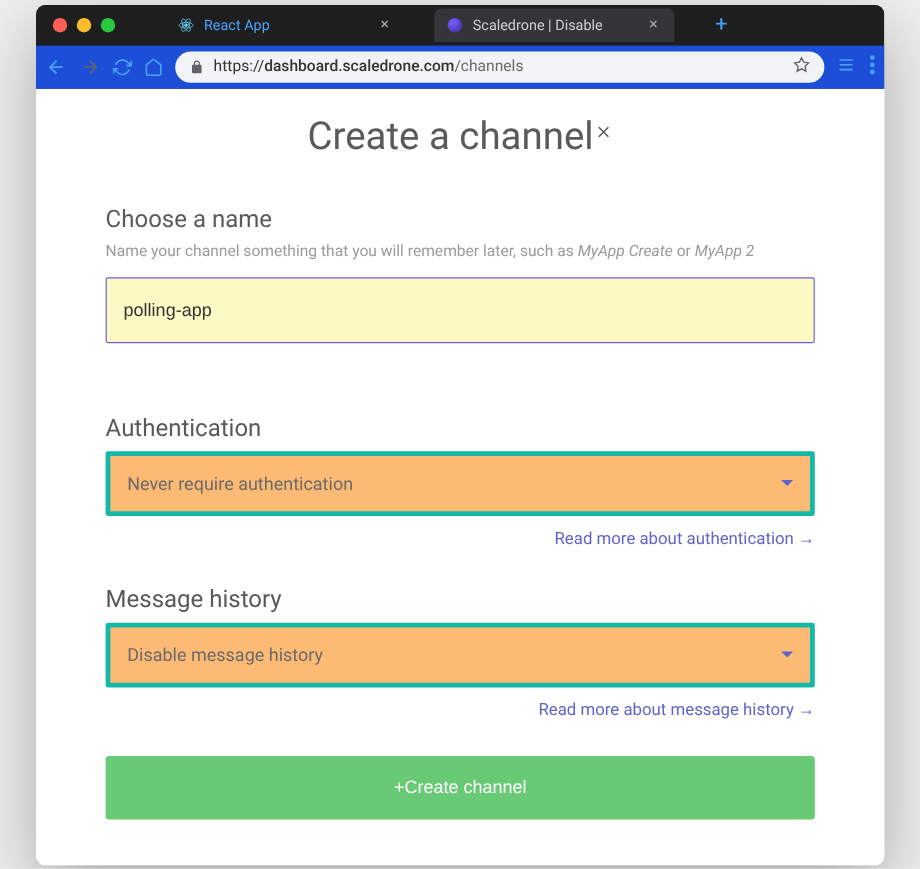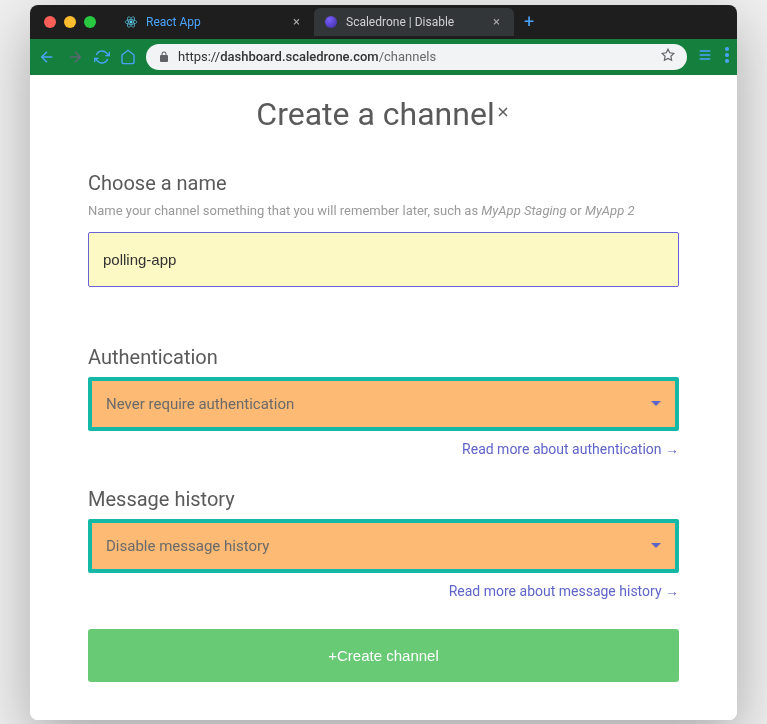--- a/index.html
+++ b/index.html
@@ -22,21 +22,21 @@
       background: #1e1e1e;
       height: 70px;
       display: flex;
       flex-direction: column;
     }
     .tab-strip {
       height: 34px;
       display: flex;
       align-items: center;
       padding-left: 14px;
-      gap: 0;
+      gap: 24px;
     }
     .traffic-lights {
       display: flex;
       gap: 8px;
       margin-right: 18px;
     }
     .tl { width: 12px; height: 12px; border-radius: 50%; }
     .tl.red { background: #ff5f57; }
     .tl.yellow { background: #febc2e; }
     .tl.green { background: #28c840; }
@@ -56,21 +56,21 @@
     .tab-icon {
       width: 14px; height: 14px;
       display: inline-flex; align-items: center; justify-content: center;
     }
     .react-icon svg { width: 14px; height: 14px; }
     .scaledrone-icon { width:12px; height:12px; border-radius:50%; background: radial-gradient(circle at 35% 30%, #7a5fff, #3a2a99); }
     .tab-close { margin-left: auto; color:#aaa; cursor:pointer; font-size:13px; padding:0 4px; }
     .new-tab { color:#4aa3ff; font-size:18px; padding:0 10px; cursor:pointer; }
     .toolbar {
       height: 36px;
-      background: #15803d;
+      background: #1d4ed8;
       display: flex;
       align-items: center;
       padding: 0 8px;
       gap: 10px;
     }
     .nav-btn { color:#4aa3ff; display:inline-flex; align-items:center; cursor:pointer; }
     .nav-btn.disabled { color:#5a6670; cursor:default; }
     .urlbar {
       flex: 1;
       height: 26px;
@@ -251,21 +251,21 @@
     <div class="page-header">
       <h1 class="page-title">Create a channel</h1>
       <span class="close-dialog"><svg width="16" height="16" viewBox="0 0 24 24" fill="none" stroke="currentColor" stroke-width="2">
             <line x1="18" y1="6" x2="6" y2="18"></line>
             <line x1="6" y1="6" x2="18" y2="18"></line>
           </svg></span>
     </div>
 
     <h2 class="section-title">Choose a name</h2>
     <p class="hint">
-      <span>Name your channel something that you will remember later, such as </span><em>MyApp Staging</em><span> or </span><em>MyApp 2</em>
+      <span>Name your channel something that you will remember later, such as </span><em>MyApp Create</em><span> or </span><em>MyApp 2</em>
     </p>
     <input class="name-input" type="text" value="polling-app" style="">
 
     <h2 class="section-title">Authentication</h2>
     <div class="select-box">
       <span>Never require authentication</span>
       <span class="caret-down"></span>
     </div>
     <div class="readmore">
       <a>Read more about authentication →</a>

